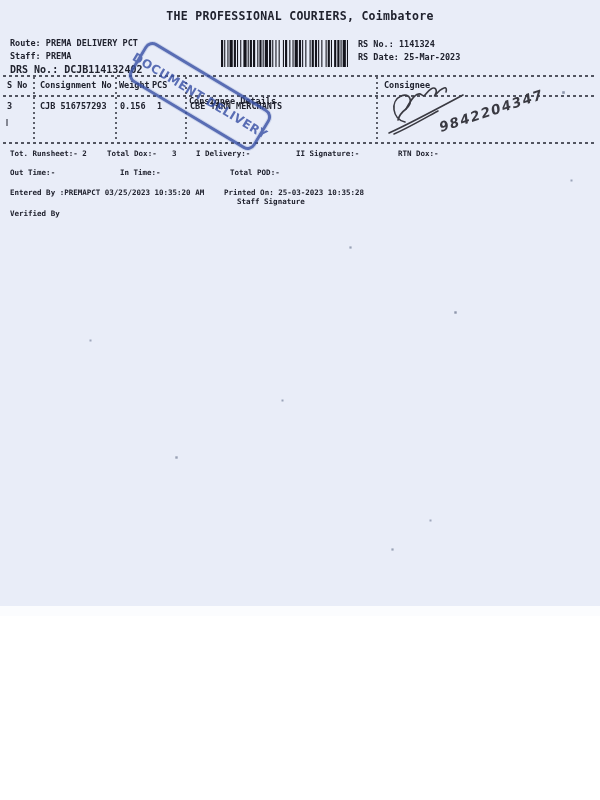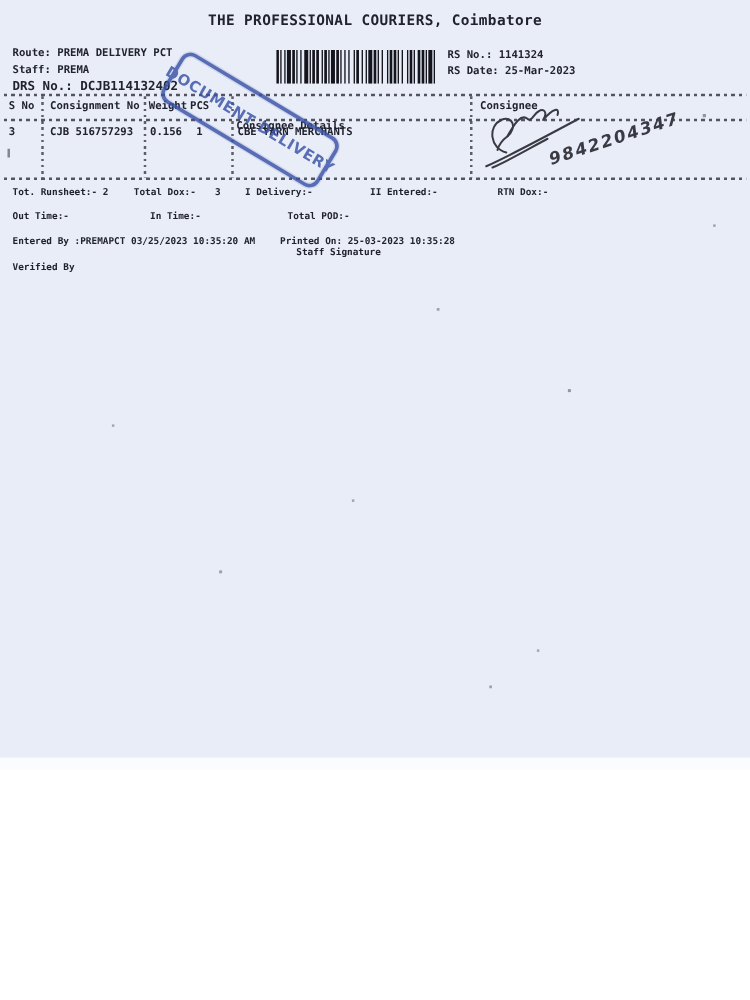--- a/index.html
+++ b/index.html
@@ -153,21 +153,21 @@
       <path d="M6,49 C24,41 52,26 80,11"></path>
       <path d="M11,50 C25,44 40,35 55,27"></path>
     </g>
     <text transform="translate(58,48) rotate(-18)" font-size="13.5" font-style="italic" font-family="DejaVu Sans, Liberation Sans, sans-serif" letter-spacing="1.5" fill="var(--sig)">9842204347</text>
   </svg>
 
   <div class="t f-foot" style="left:10px;top:150px">Tot. Runsheet:- 2</div>
   <div class="t f-foot" style="left:107px;top:150px">Total Dox:-</div>
   <div class="t f-foot" style="left:172px;top:150px">3</div>
   <div class="t f-foot" style="left:196px;top:150px">I Delivery:-</div>
-  <div class="t f-foot" style="left:296px;top:150px">II Entered:-</div>
+  <div class="t f-foot" style="left:296px;top:150px">II Signature:-</div>
   <div class="t f-foot" style="left:398px;top:150px">RTN Dox:-</div>
 
   <div class="t f-foot" style="left:10px;top:169px">Out Time:-</div>
   <div class="t f-foot" style="left:120px;top:169px">In Time:-</div>
   <div class="t f-foot" style="left:230px;top:169px">Total POD:-</div>
 
   <div class="t f-foot" style="left:10px;top:189px">Entered By :PREMAPCT 03/25/2023 10:35:20 AM</div>
   <div class="t f-foot" style="left:224px;top:189px">Printed On: 25-03-2023 10:35:28</div>
 
   <div class="t f-foot" style="left:10px;top:210px">Verified By</div>

